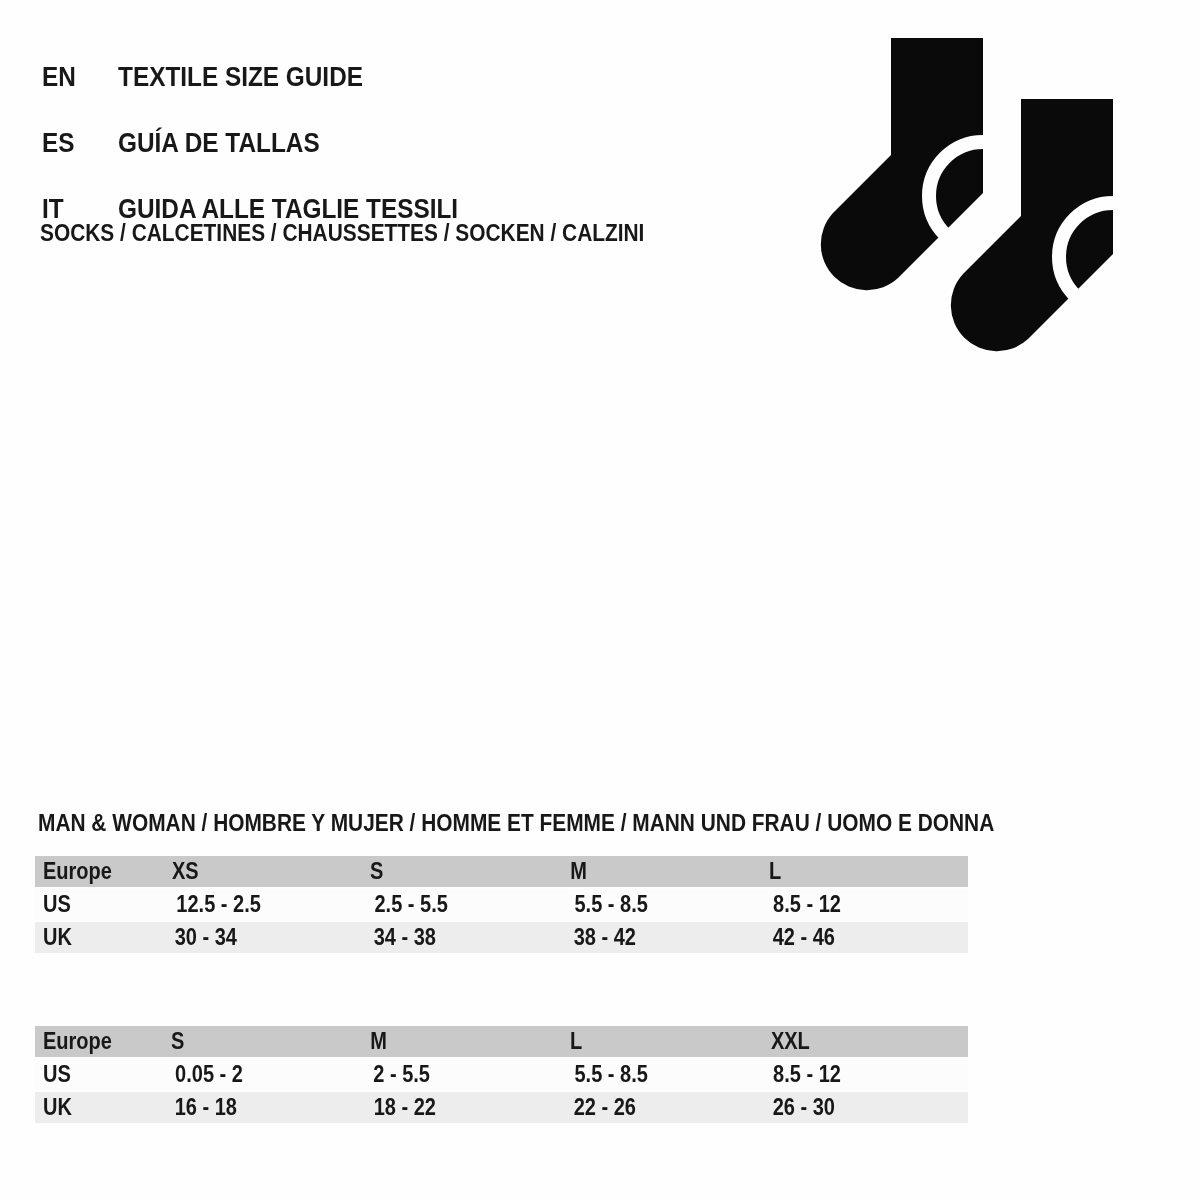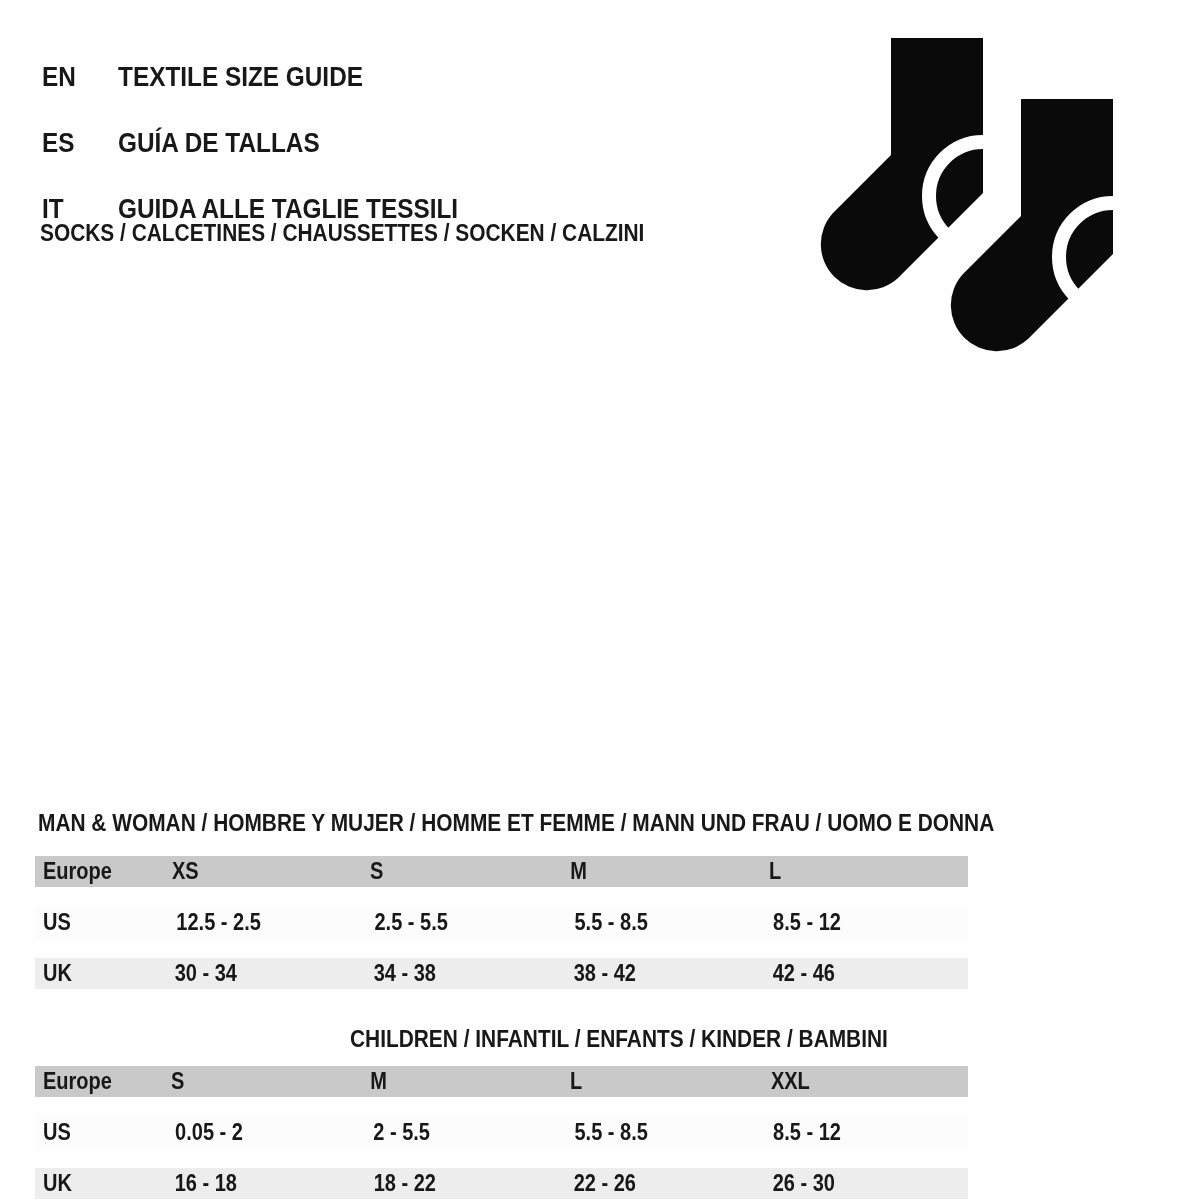--- a/index.html
+++ b/index.html
@@ -78,21 +78,21 @@
     padding-left: 3px;
     text-align: right;
   }
   #t1 .ttitle { margin-bottom: 20px; }
   #t2 .ttitle { margin-bottom: 14px; }
   .trow {
     display: grid;
     grid-template-columns: 135px 199px 200px 199px 200px;
     height: 31px;
     align-items: center;
-    margin-bottom: 20px;
+    margin-bottom: 2px;
     font-size: 23px;
   }
   .thead { background: #c9c9c9; }
   .rowa  { background: #fcfcfc; }
   .rowb  { background: #ededed; }
   .c0 { text-align: left; padding-left: 8px; }
   .cc { text-align: left; }
 </style>
 </head>
 <body>
@@ -149,23 +149,20 @@
   <div class="trow rowb">
     <div class="c0"><span class="cond">UK</span></div>
     <div class="cc"><span class="cond center">30 - 34</span></div>
     <div class="cc"><span class="cond center">34 - 38</span></div>
     <div class="cc"><span class="cond center">38 - 42</span></div>
     <div class="cc"><span class="cond center">42 - 46</span></div>
   </div>
 </div>
 
 <div id="t2" class="tblock">
-  <div class="ttitle">
-    <span class="cond">CHILDREN / INFANTIL / ENFANTS / KINDER / BAMBINI</span>
-  </div>
   <div class="trow thead">
     <div class="c0"><span class="cond">Europe</span></div>
     <div class="cc"><span class="cond center">S</span></div>
     <div class="cc"><span class="cond center">M</span></div>
     <div class="cc"><span class="cond center">L</span></div>
     <div class="cc"><span class="cond center">XXL</span></div>
   </div>
   <div class="trow rowa">
     <div class="c0"><span class="cond">US</span></div>
     <div class="cc"><span class="cond center">0.05 - 2</span></div>

